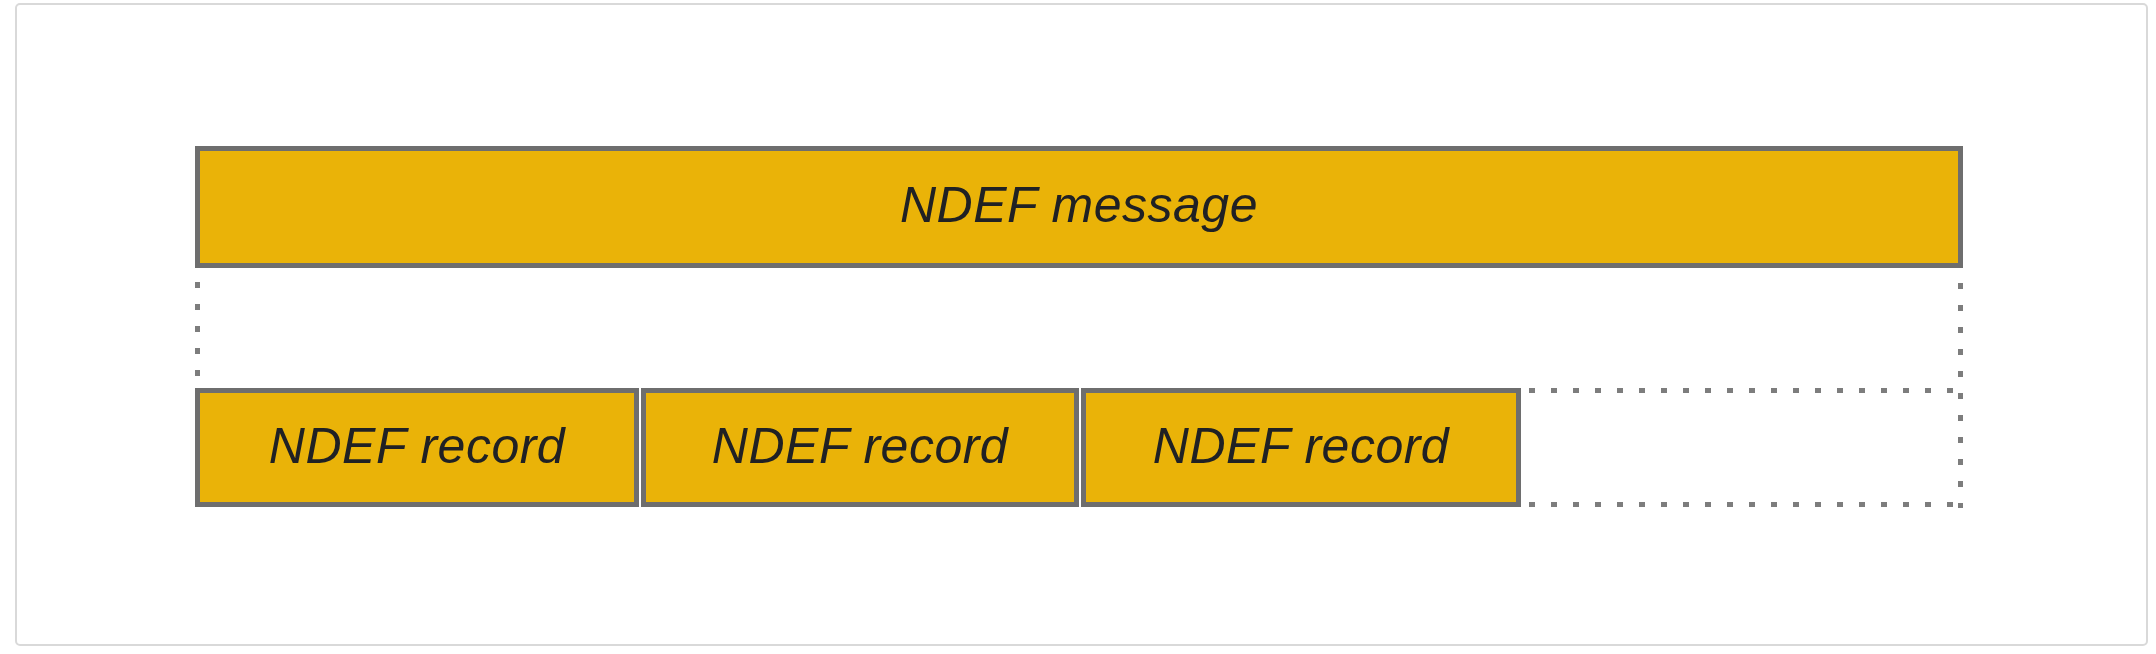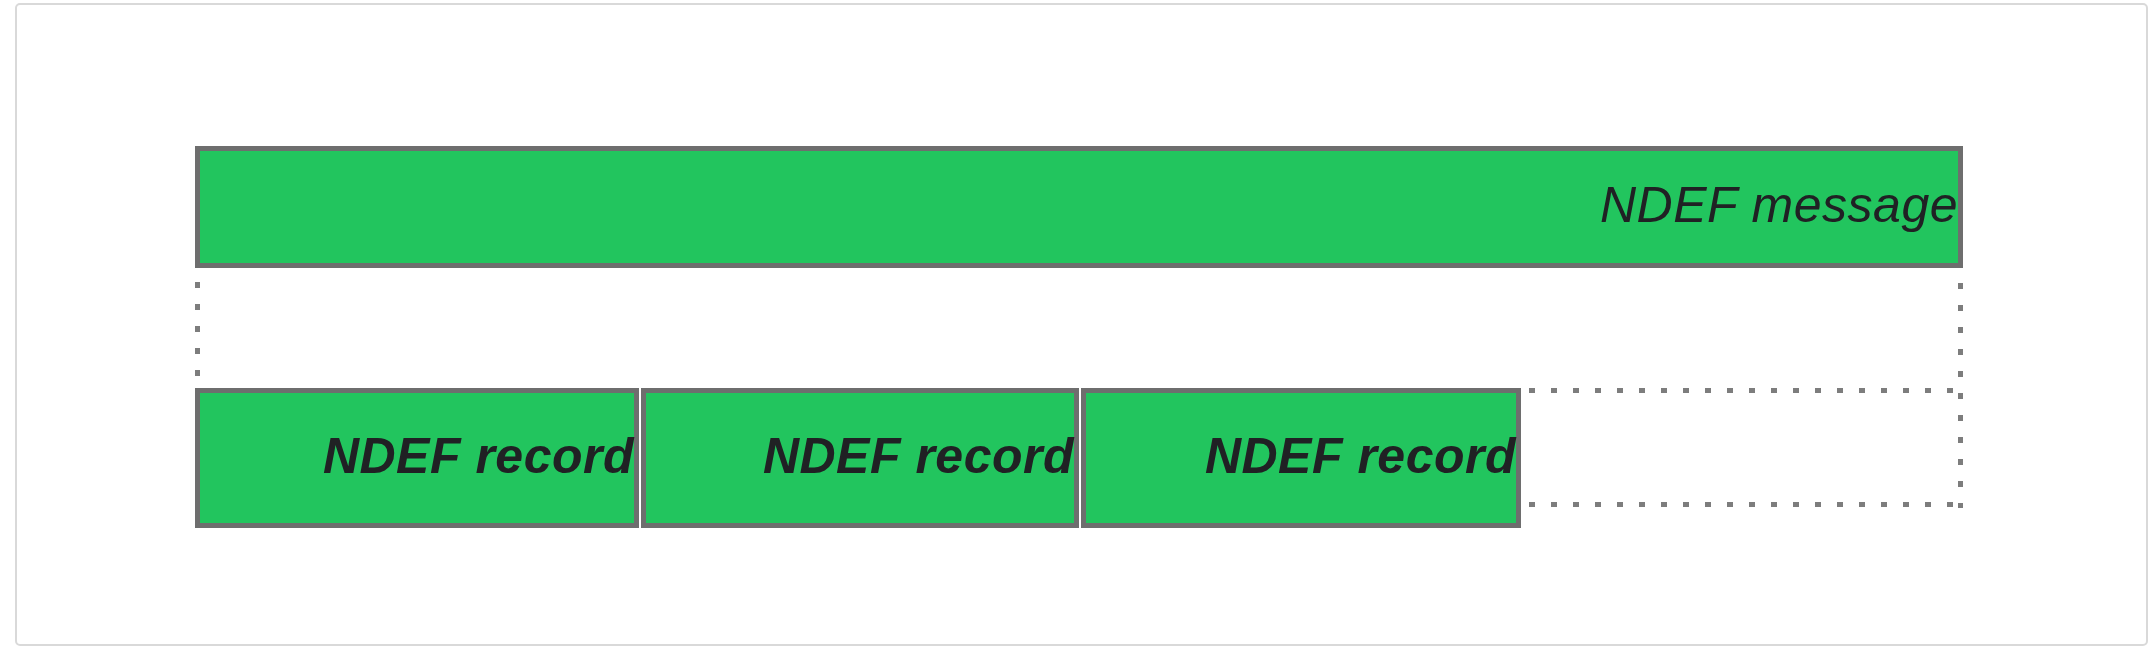--- a/index.html
+++ b/index.html
@@ -27,41 +27,41 @@
     top: 3px;
     width: 2133px;
     height: 643px;
     background: var(--color-background);
     border: 2px solid var(--color-card-border);
     border-radius: 5px;
   }
   .dbox {
     position: absolute;
     border: 5px solid var(--color-box-border);
-    background: #22c55e;
+    background: #eab308;
     display: flex;
     align-items: center;
-    justify-content: flex-end;
+    justify-content: center;
   }
   .dbox-label {
     font-style: italic;
     font-size: 50px;
     line-height: 1;
     color: var(--color-text);
     letter-spacing: 0.5px;
     white-space: nowrap;
     padding-bottom: 4px;
   }
   .msg-box {
     left: 193px;
     top: 144px;
     width: 1768px;
     height: 122px;
   }
-  .rec-box { top: 386px; height: 140px; font-weight: bold; }
+  .rec-box { top: 386px; height: 119px; }
   .rec-1 { left: 193px;  width: 444px; }
   .rec-2 { left: 639px;  width: 438px; }
   .rec-3 { left: 1079px; width: 440px; }
 
   .dot-line { position: absolute; }
   .dot-line.vert {
     width: 5px;
     background-image: repeating-linear-gradient(
       to bottom,
       var(--color-dot) 0px, var(--color-dot) 6px,

